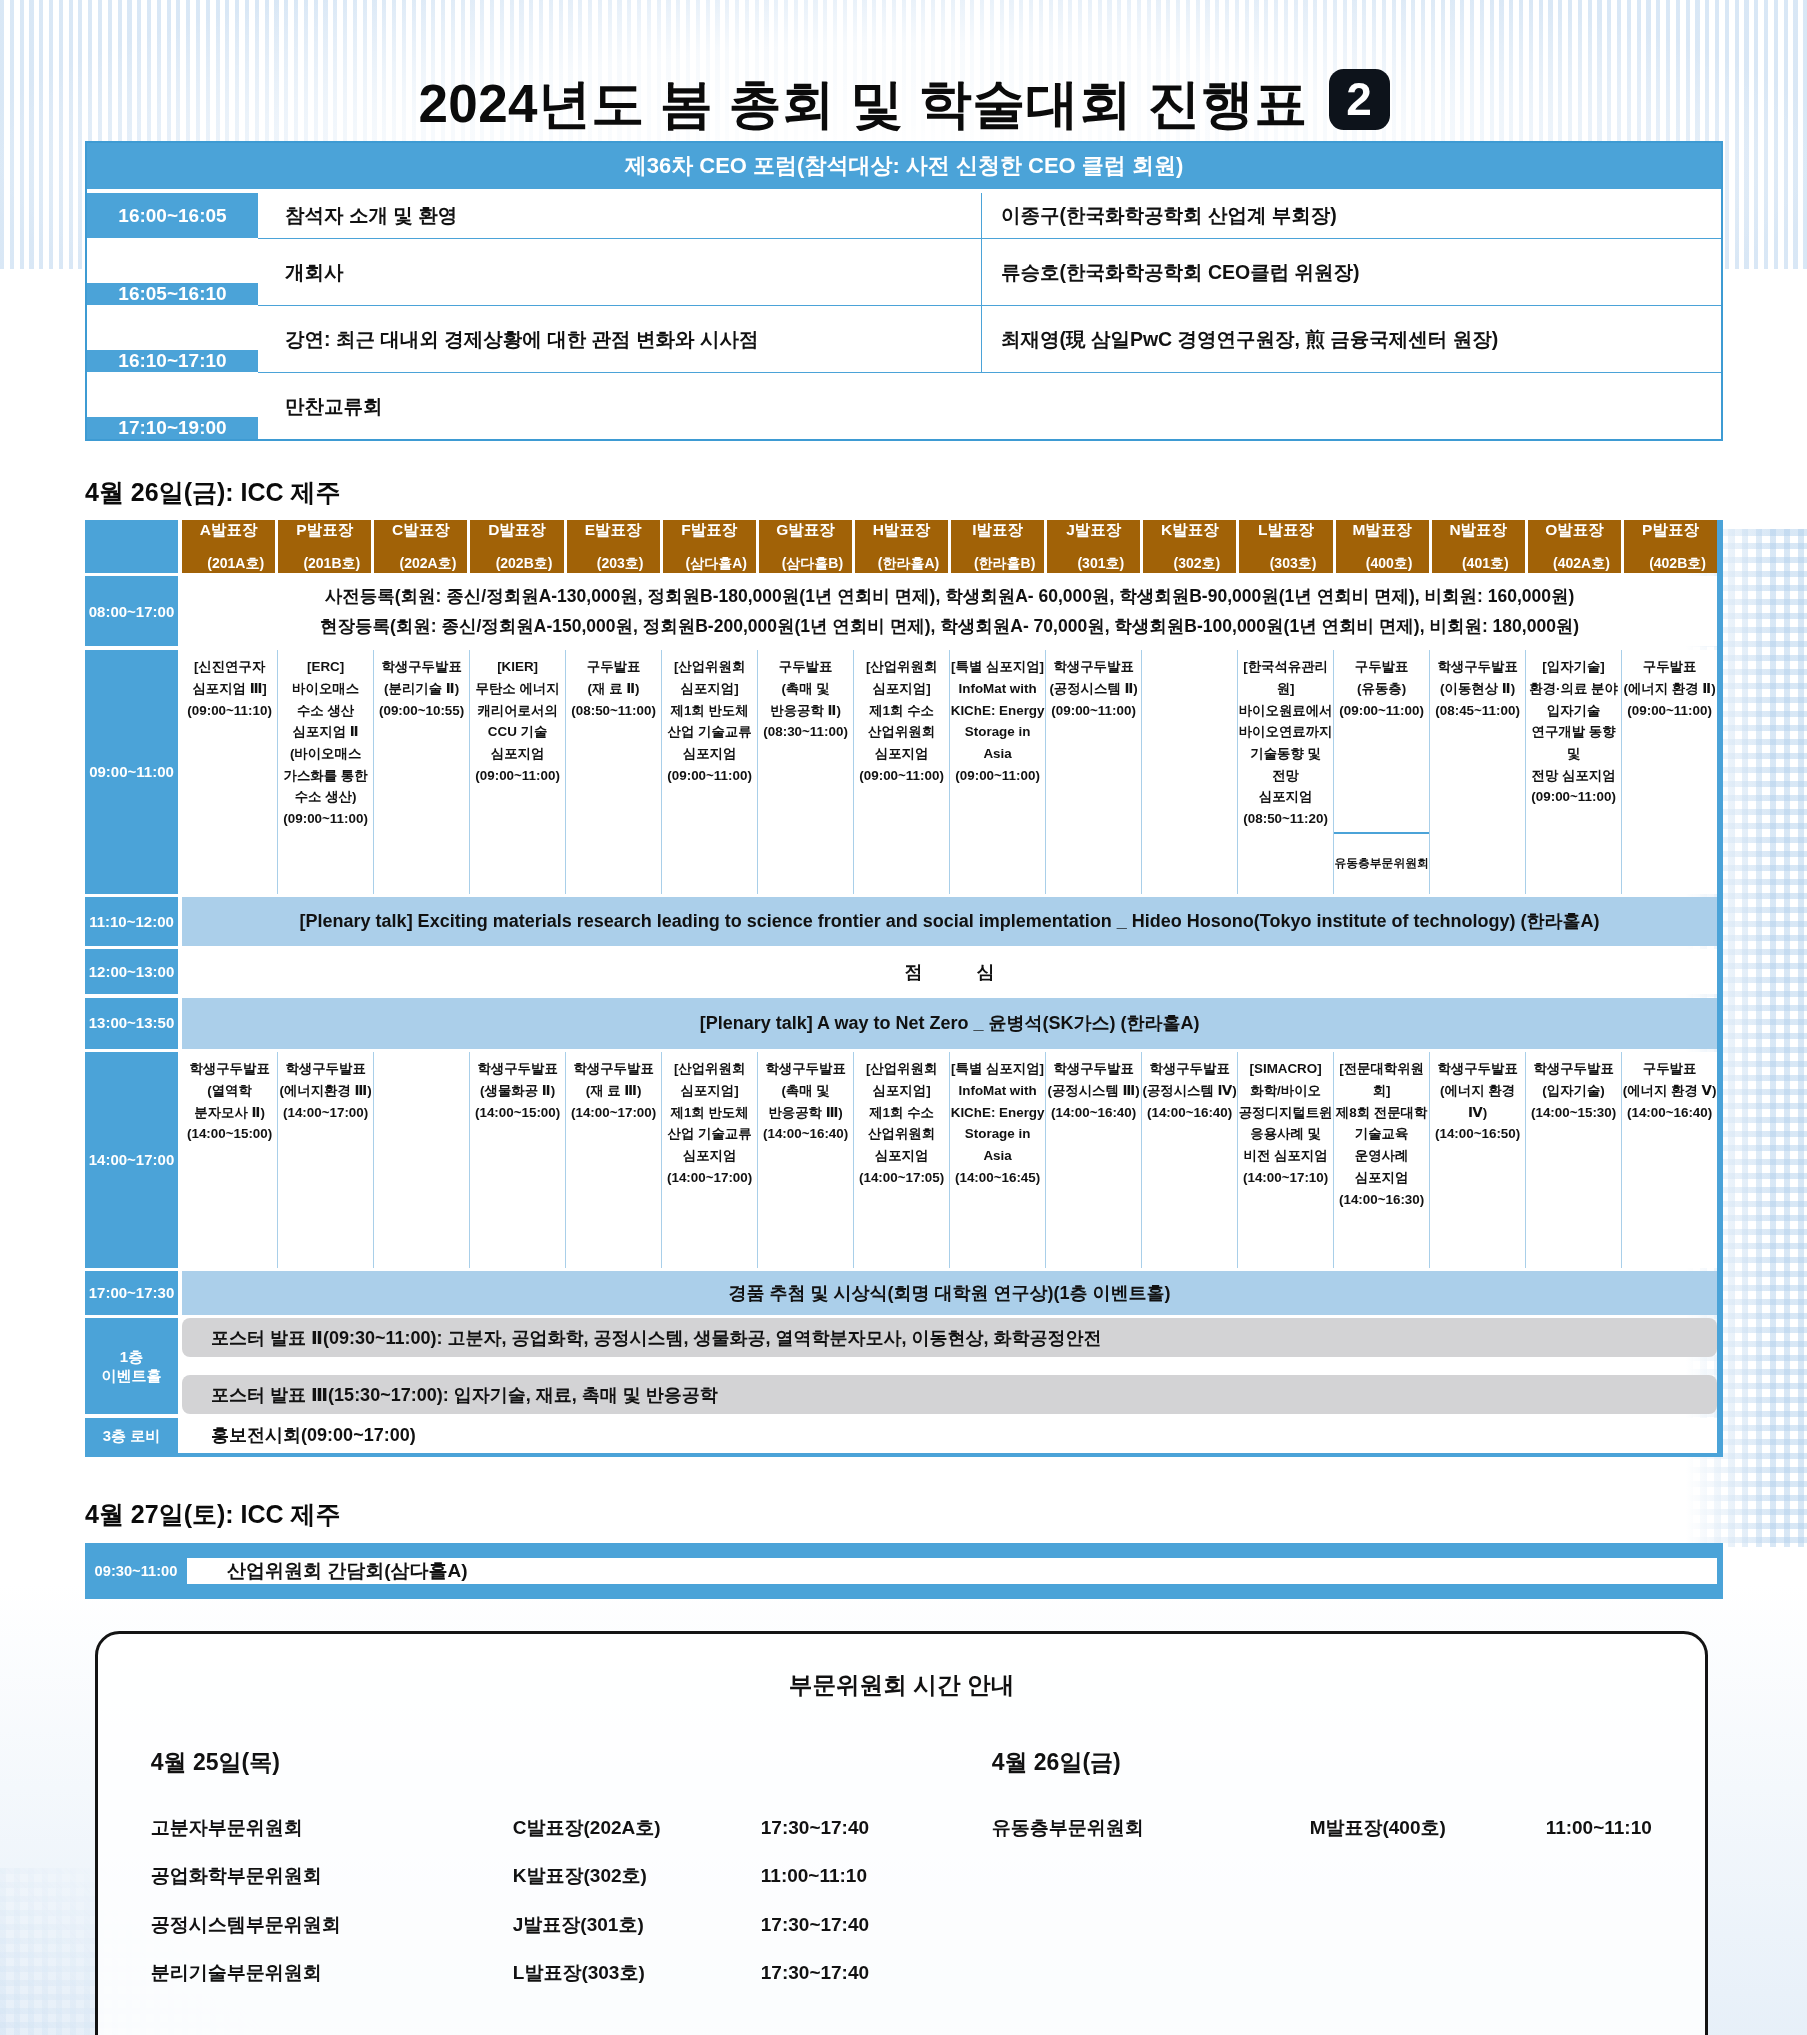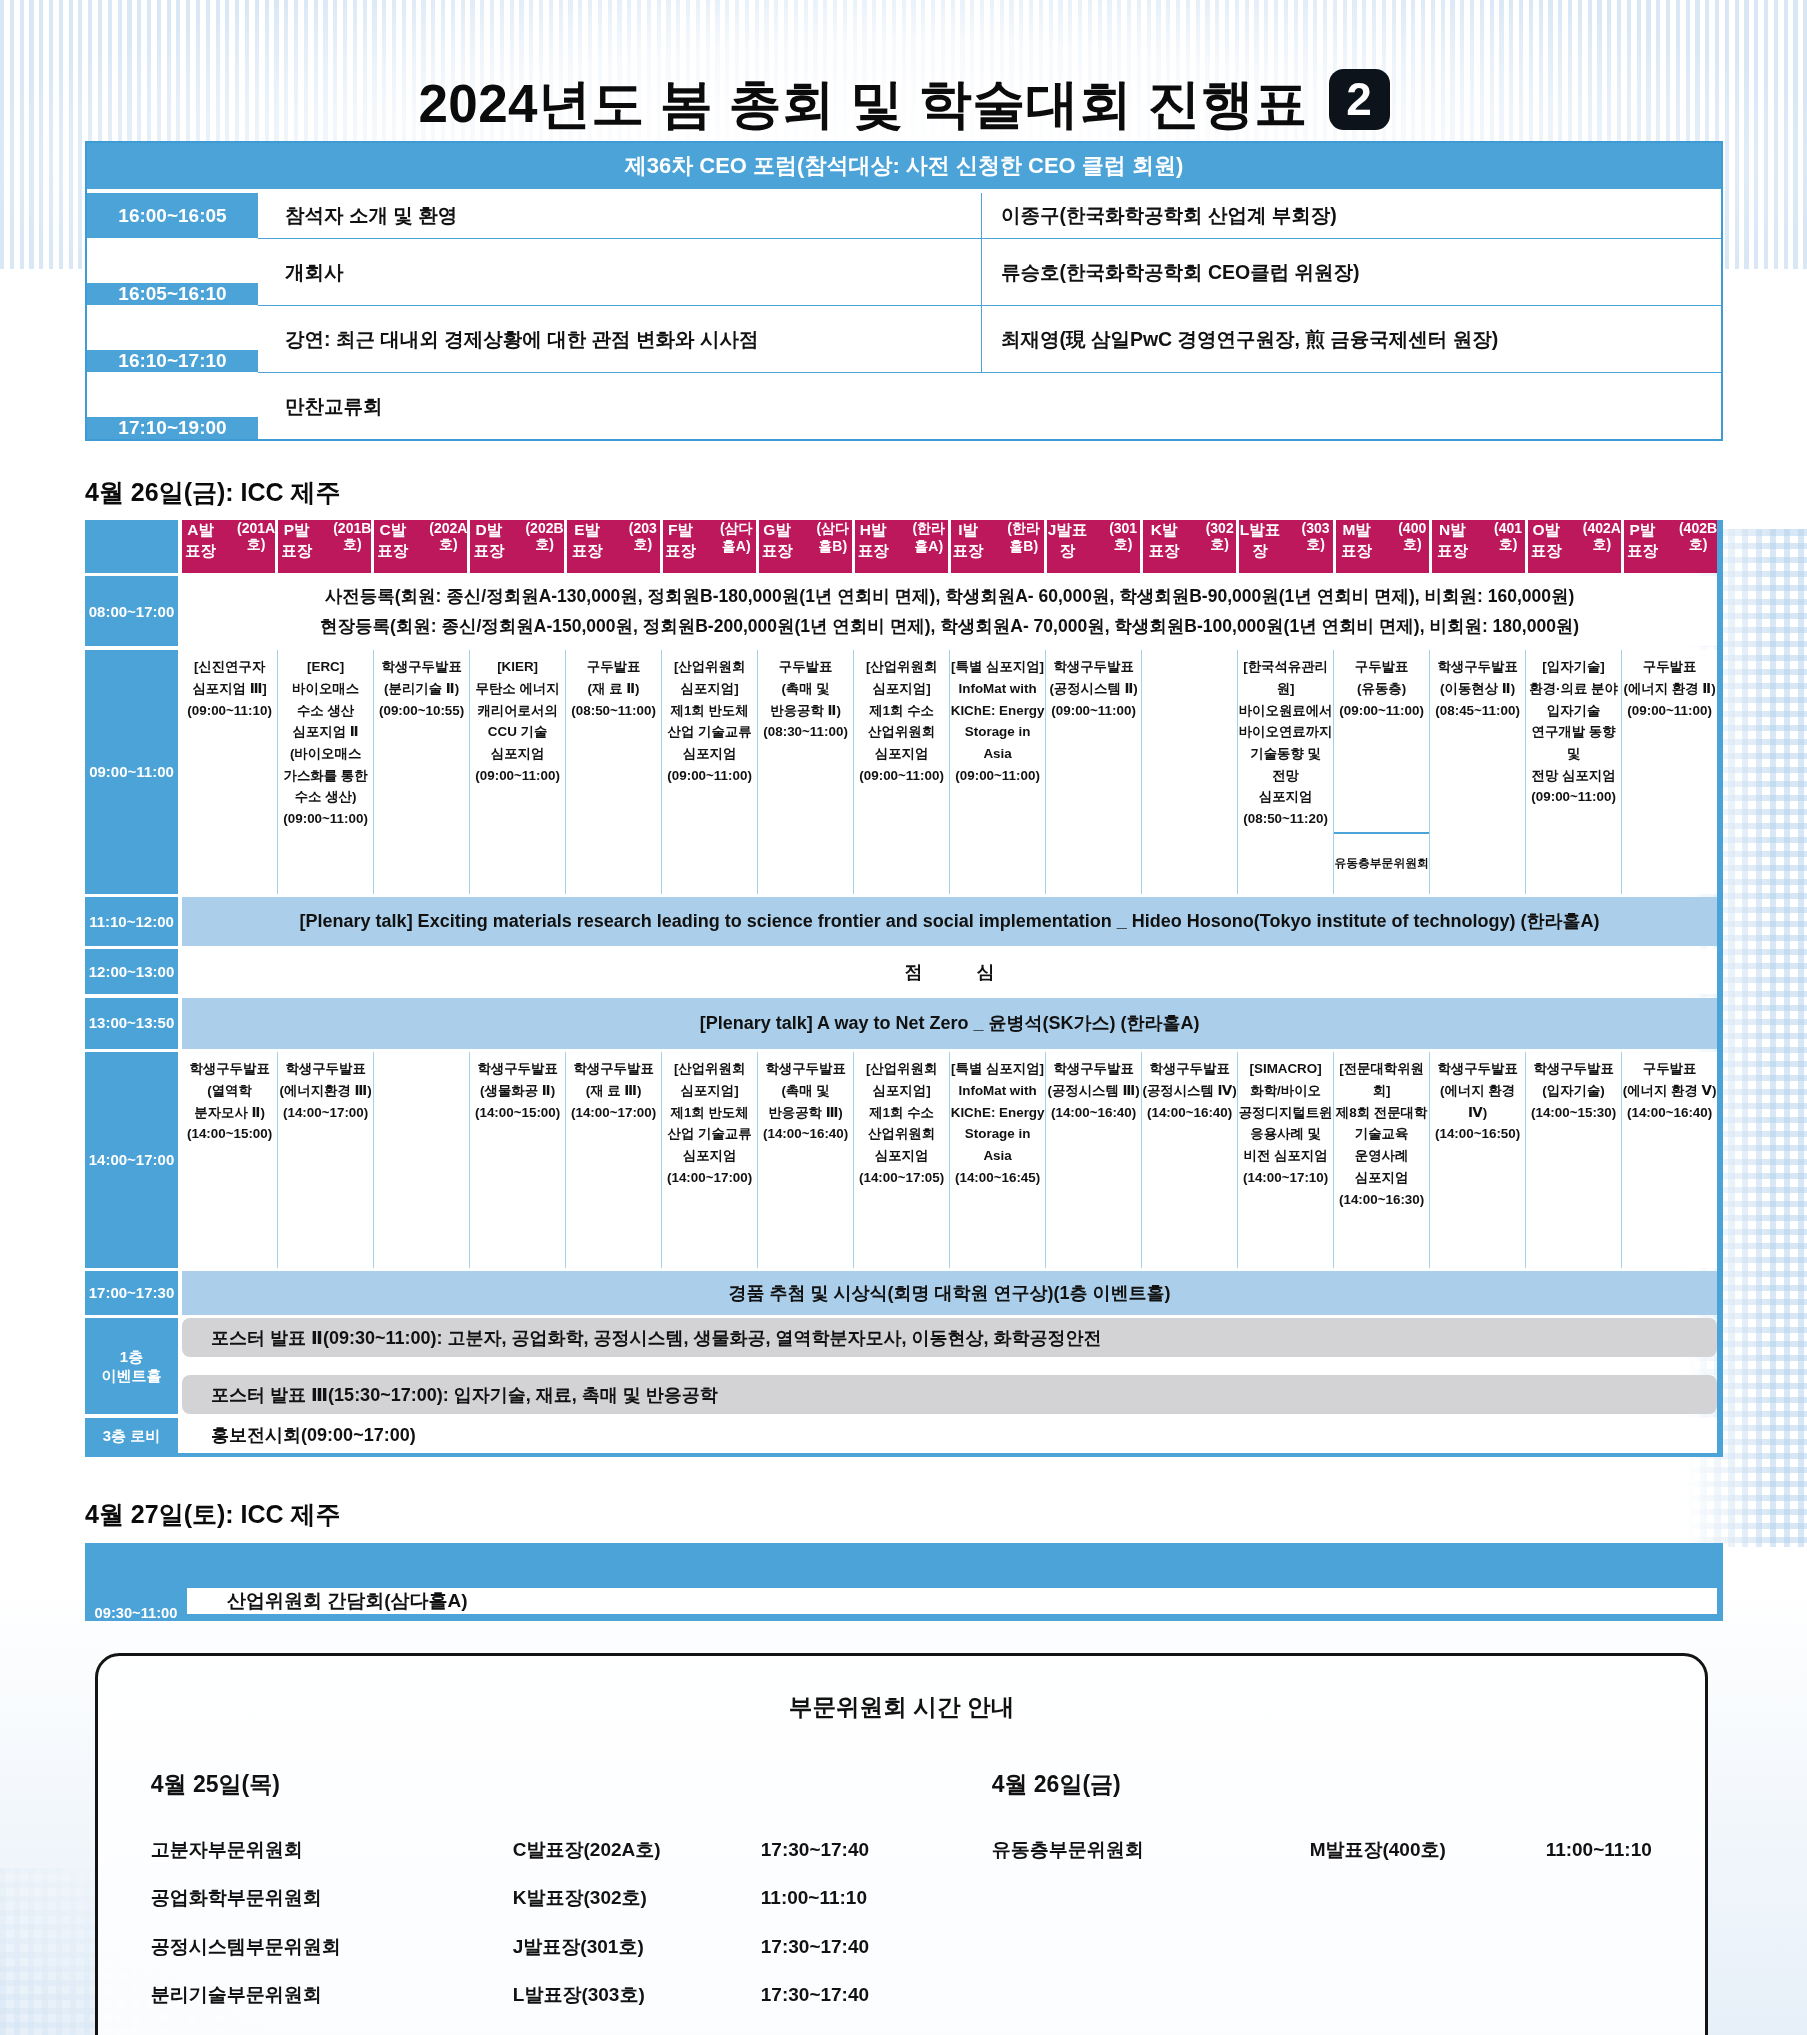--- a/index.html
+++ b/index.html
@@ -74,22 +74,22 @@
   
   .sched{border-right:6.5px solid #4ba3d8;border-bottom:4.9px solid #4ba3d8;}
   .srow{display:flex;align-items:stretch;margin-top:3.3px;}
   .srow.first{margin-top:0;}
   .stime{
     flex:0 0 93px;margin-right:4.1px;background:#4ba3d8;color:#fff;
     display:flex;align-items:center;justify-content:center;text-align:center;
     font-size:15px;font-weight:bold;white-space:pre-line;line-height:1.3;
   }
   .shead .hall{
-    flex:1;background:#be185d;color:#fff;text-align:center;
-    display:flex;flex-direction:row;justify-content:flex-end;gap:4.1px;
+    flex:1;background:#a16207;color:#fff;text-align:center;
+    display:flex;flex-direction:column;justify-content:space-between;gap:4.1px;
     font-weight:bold;min-height:53px;
   }
   .shead .hall + .hall{border-left:3.3px solid #fff;}
   .hall .h-name{font-size:15.5px;}
   .hall .h-room{font-size:14px;padding-left:14px;}
   .sbody{flex:1;display:flex;align-items:stretch;background:#fff;}
   .scell{
     flex:1;background:#fff;text-align:center;font-size:13.4px;font-weight:bold;
     line-height:1.62;padding-top:6.5px;white-space:pre-line;
   }
@@ -108,21 +108,21 @@
   .row-lunch .smerge{word-spacing:49px;}
   .row-plenary2 .sbody{min-height:51px;}
   .row-raffle .sbody{min-height:44px;}
   .gray{background:#d3d3d5;justify-content:flex-start;padding-left:29px;text-align:left;border-radius:8px;}
   .row-poster .gray{min-height:39px;}
   .poster-col{flex:1;display:flex;flex-direction:column;}
   .poster-col .smerge + .smerge{margin-top:18px;}
   .whiteleft{background:#fff;justify-content:flex-start;padding-left:29px;text-align:left;min-height:35px;}
 
   
-  .day3{display:flex;align-items:flex-end;background:#4ba3d8;height:78px;}
+  .day3{display:flex;align-items:center;background:#4ba3d8;height:56px;}
   .day3-time{flex:0 0 102px;color:#fff;display:flex;align-items:center;justify-content:center;font-size:14.7px;font-weight:bold;}
   .day3-box{flex:1;background:#fff;margin:6.5px 6.5px 6.5px 0;display:flex;align-items:center;padding-left:40px;font-size:19px;font-weight:bold;}
 
   
   .cbox{
     margin:32px 14.7px 0 9.8px;border:3.3px solid #141414;border-radius:24.4px;
     background:rgba(255,255,255,.82);padding:35px 53px 61px;
   }
   .cbox-title{text-align:center;font-size:23.6px;font-weight:bold;}
   .cbox-cols{display:flex;margin-top:46px;}

